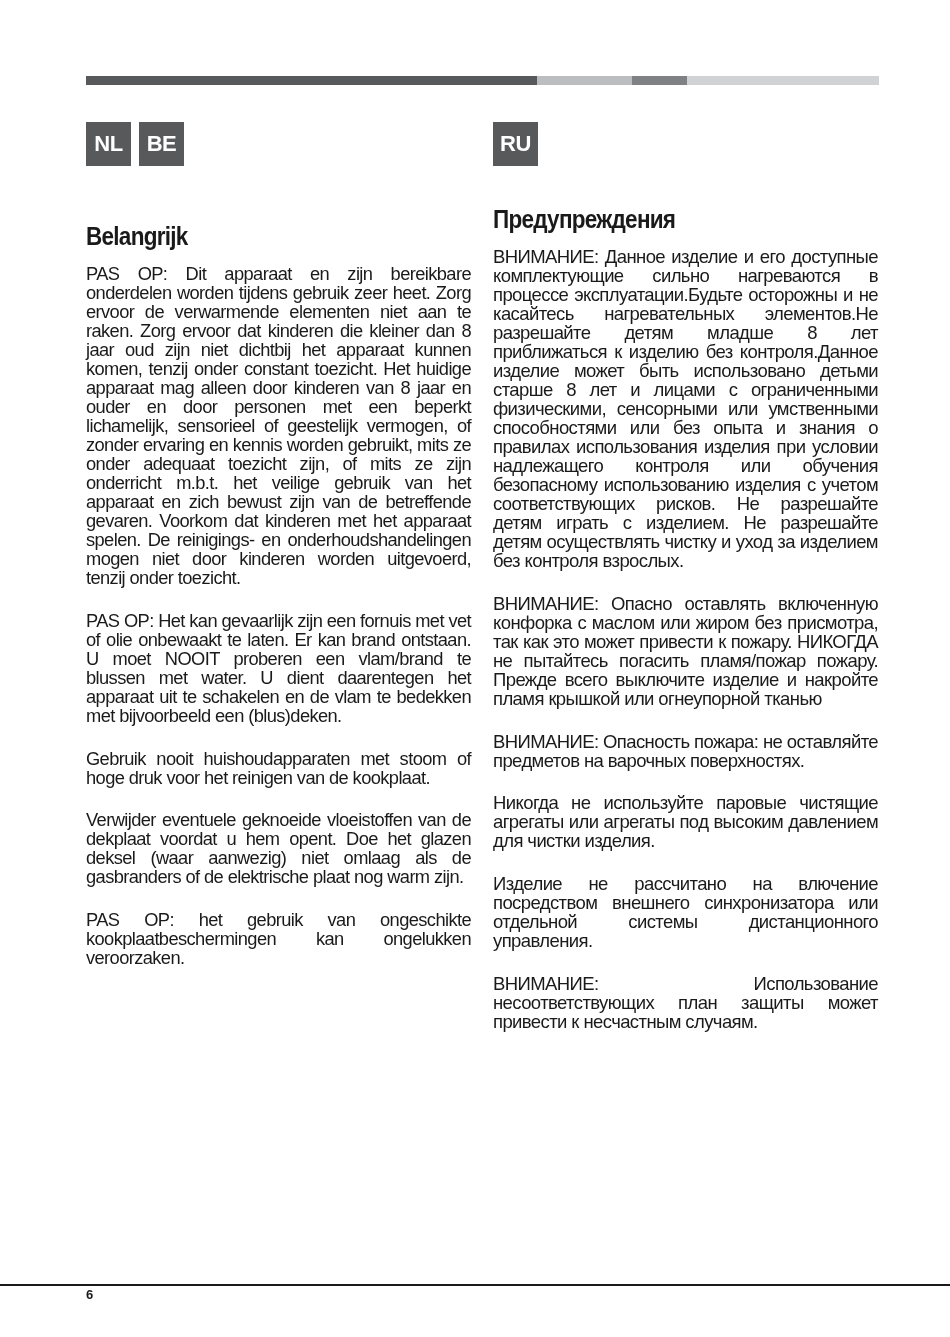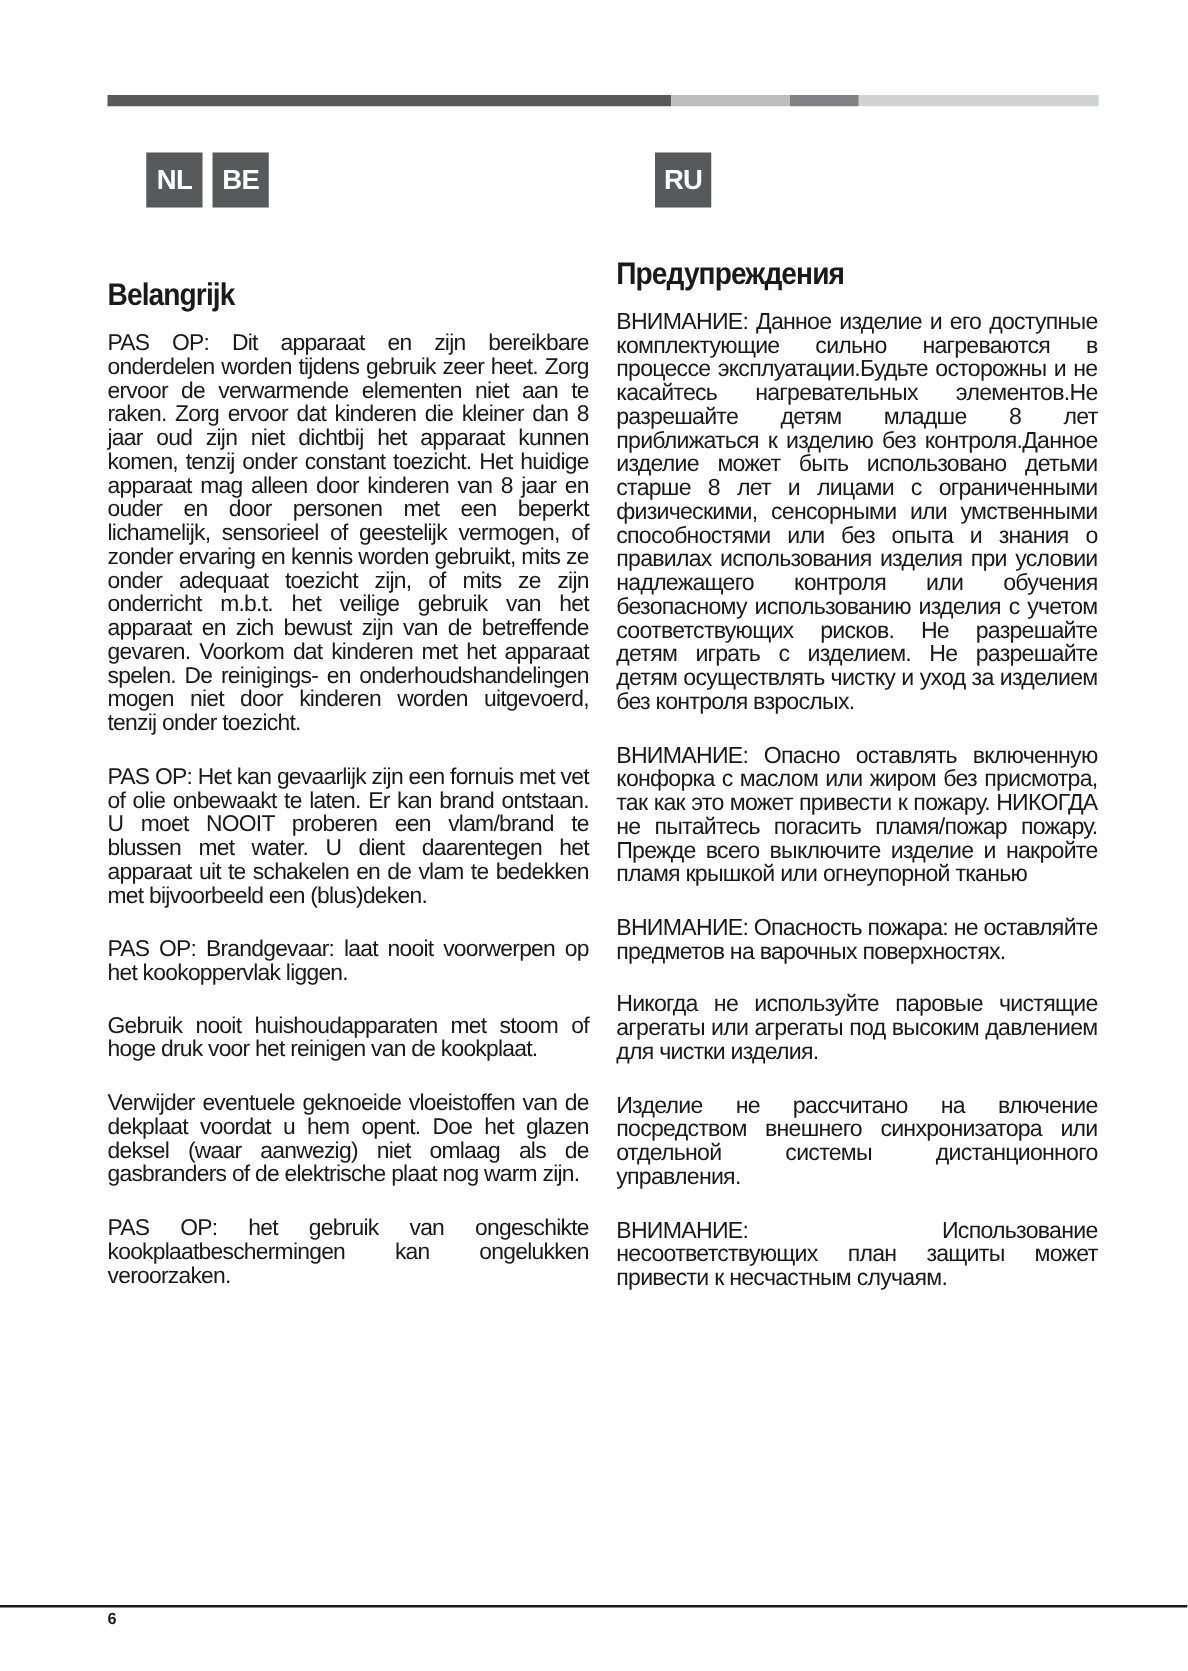--- a/index.html
+++ b/index.html
@@ -1,21 +1,21 @@
 <!DOCTYPE html>
 <html><head>
 <meta charset="utf-8">
 <style>
   html, body { margin: 0; padding: 0; background: #ffffff; }
   body { width: 950px; height: 1337px; position: relative; overflow: hidden; color: #1a1a1a; }
   .topbar { position: absolute; top: 76px; left: 86px; height: 9px; width: 793px; display: flex; }
   .topbar .seg { height: 100%; }
   .badge { position: absolute; top: 122px; width: 45px; height: 44px; background: #58595b; color: #fff;
            font-family: "Liberation Sans", sans-serif; font-weight: bold; font-size: 22px;
-           display: flex; align-items: center; justify-content: center; letter-spacing: -0.5px; margin-left: 31px; }
+           display: flex; align-items: center; justify-content: center; letter-spacing: -0.5px; }
   .col { position: absolute; width: 385px; font-family: "Liberation Sans", sans-serif; }
   .col.left { left: 86px; top: 186px; margin-top: 36px; }
   .col.right { left: 493px; top: 205px; }
   .heading { font-size: 25px; font-weight: bold; margin: 0 0 13px 0; letter-spacing: -0.8px; transform: scaleX(0.9); transform-origin: left; white-space: nowrap; }
   .para { font-size: 18.5px; line-height: 19px; margin: 0 0 23.8px 0; text-align: justify;
           letter-spacing: -0.6px; }
   .col.left .para { font-size: 18.3px; }
   .footer-line { position: absolute; top: 1284px; left: 0; width: 950px; height: 2px; background: #1a1a1a; }
   .page-num { position: absolute; top: 1287px; left: 86px; font-family: "Liberation Sans", sans-serif;
               font-weight: bold; font-size: 13px; }
@@ -31,21 +31,20 @@
 </div>
 
 <div class="badge" style="left:86px">NL</div>
 <div class="badge" style="left:139px">BE</div>
 <div class="badge" style="left:493px">RU</div>
 
 <div class="col left">
   <div class="heading">Belangrijk</div>
   <p class="para">PAS OP: Dit apparaat en zijn bereikbare onderdelen worden tijdens gebruik zeer heet. Zorg ervoor de verwarmende elementen niet aan te raken. Zorg ervoor dat kinderen die kleiner dan 8 jaar oud zijn niet dichtbij het apparaat kunnen komen, tenzij onder constant toezicht. Het huidige apparaat mag alleen door kinderen van 8 jaar en ouder en door personen met een beperkt lichamelijk, sensorieel of geestelijk vermogen, of zonder ervaring en kennis worden gebruikt, mits ze onder adequaat toezicht zijn, of mits ze zijn onderricht m.b.t. het veilige gebruik van het apparaat en zich bewust zijn van de betreffende gevaren. Voorkom dat kinderen met het apparaat spelen. De reinigings- en onderhoudshandelingen mogen niet door kinderen worden uitgevoerd, tenzij onder toezicht.</p>
   <p class="para">PAS OP: Het kan gevaarlijk zijn een fornuis met vet of olie onbewaakt te laten. Er kan brand ontstaan. U moet NOOIT proberen een vlam/brand te blussen met water. U dient daarentegen het apparaat uit te schakelen en de vlam te bedekken met bijvoorbeeld een (blus)deken.</p>
-  <p class="para">PAS OP: Brandgevaar: laat nooit voorwerpen op het kookoppervlak liggen.</p>
   <p class="para">Gebruik nooit huishoudapparaten met stoom of hoge druk voor het reinigen van de kookplaat.</p>
   <p class="para">Verwijder eventuele geknoeide vloeistoffen van de dekplaat voordat u hem opent. Doe het glazen deksel (waar aanwezig) niet omlaag als de gasbranders of de elektrische plaat nog warm zijn.</p>
   <p class="para">PAS OP: het gebruik van ongeschikte kookplaatbeschermingen kan ongelukken veroorzaken.</p>
 </div>
 
 <div class="col right">
   <div class="heading">Предупреждения</div>
   <p class="para">ВНИМАНИЕ: Данное изделие и его доступные комплектующие сильно нагреваются в процессе эксплуатации.Будьте осторожны и не касайтесь нагревательных элементов.Не разрешайте детям младше 8 лет приближаться к изделию без контроля.Данное изделие может быть использовано детьми старше 8 лет и лицами с ограниченными физическими, сенсорными или умственными способностями или без опыта и знания о правилах использования изделия при условии надлежащего контроля или обучения безопасному использованию изделия с учетом соответствующих рисков. Не разрешайте детям играть с изделием. Не разрешайте детям осуществлять чистку и уход за изделием без контроля взрослых.</p>
   <p class="para">ВНИМАНИЕ: Опасно оставлять включенную конфорка с маслом или жиром без присмотра, так как это может привести к пожару. НИКОГДА не пытайтесь погасить пламя/пожар пожару. Прежде всего выключите изделие и накройте пламя крышкой или огнеупорной тканью</p>
   <p class="para">ВНИМАНИЕ: Опасность пожара: не оставляйте предметов на варочных поверхностях.</p>

